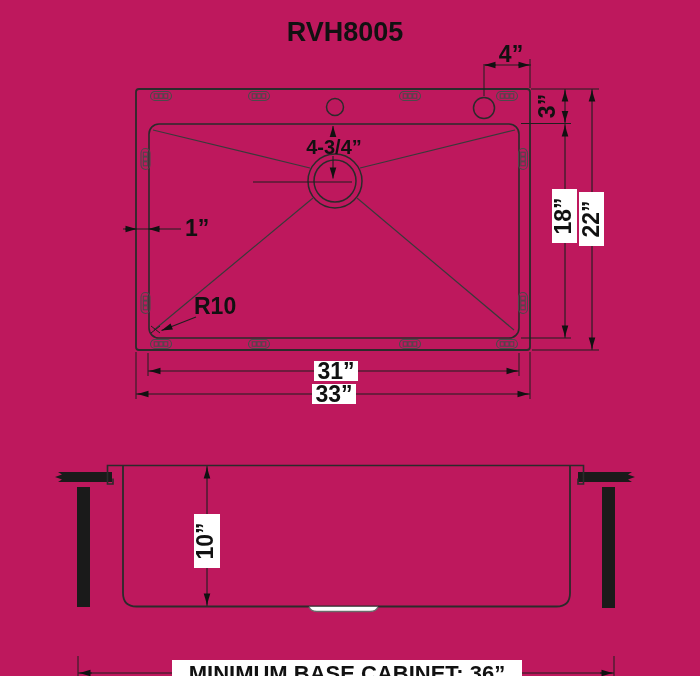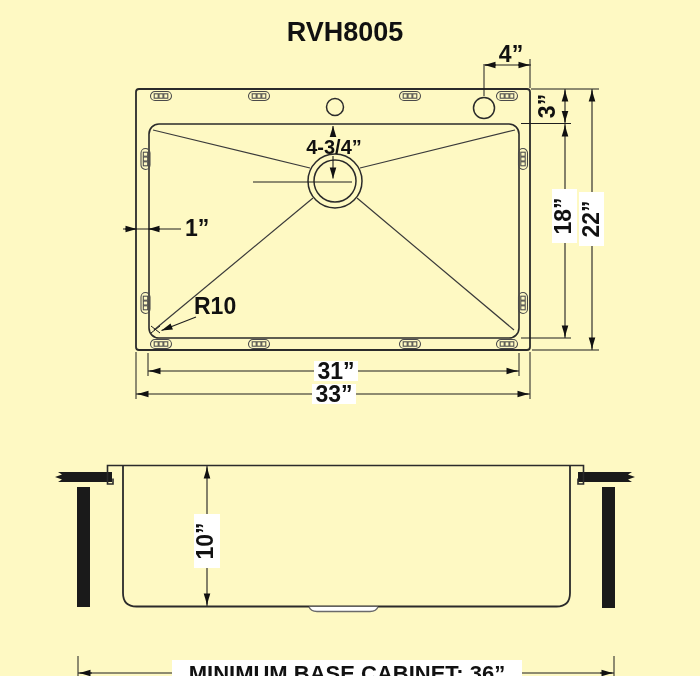--- a/index.html
+++ b/index.html
@@ -1,16 +1,16 @@
 <!DOCTYPE html>
 <html><head>
 <meta charset="utf-8">
 <style>
   html,body{margin:0;padding:0;background:#ffffff;}
-  .canvas{position:relative;width:700px;height:676px;background:#fef9c3;overflow:hidden;
+  .canvas{position:relative;width:700px;height:676px;background:#be185d;overflow:hidden;
           font-family:"Liberation Sans", sans-serif;}
   svg{position:absolute;left:0;top:0;}
   .outline{fill:none;stroke:#2b2b2b;stroke-width:1.8;}
   .outline-thin{fill:none;stroke:#2b2b2b;stroke-width:1.6;}
   .feature{fill:none;stroke:#2b2b2b;stroke-width:1.5;}
   .diag{fill:none;stroke:#3a3a3a;stroke-width:1.2;}
   .dimline{fill:none;stroke:#1f1f1f;stroke-width:1.1;}
   .ext{fill:none;stroke:#1f1f1f;stroke-width:1;}
   .clip{fill:none;stroke:#4a4a4a;stroke-width:1.05;}
   .blackfill{fill:#1a1a1a;stroke:none;}

